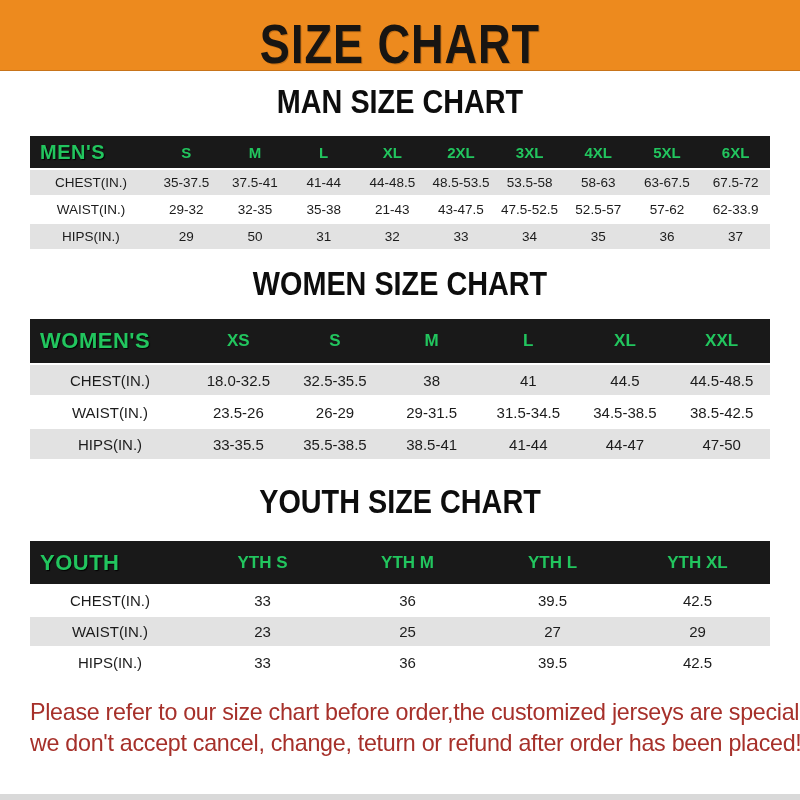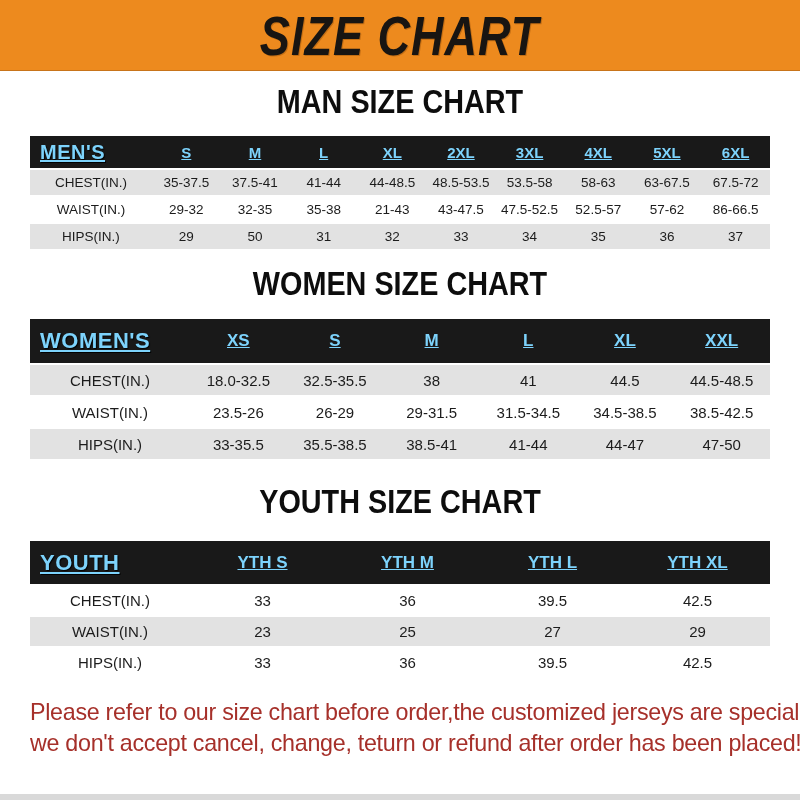--- a/index.html
+++ b/index.html
@@ -3,22 +3,22 @@
 <meta charset="utf-8">
 <style>
   html,body{margin:0;padding:0;}
   body{
     width:800px;height:800px;background:#ffffff;position:relative;overflow:hidden;
     font-family:"Liberation Sans","DejaVu Sans",sans-serif;
     -webkit-font-smoothing:antialiased;
   }
   
   .banner{
-    height:71px;width:800px;display:flex;align-items:center;justify-content:center;
-    border-bottom:1px solid #c8741a;box-sizing:border-box;font-style:italic;
+    height:71px;width:800px;display:flex;align-items:flex-end;justify-content:center;
+    border-bottom:1px solid #c8741a;box-sizing:border-box;
   }
   .banner-title{
     font-size:46px;font-weight:800;letter-spacing:1px;color:#181512;
     transform:scale(0.98,1.22);transform-origin:center;
     text-shadow:1px 1px 0 rgba(120,60,0,0.35);
     white-space:nowrap;
   }
   
   h2.sec-heading{
     text-align:center;font-size:30px;font-weight:800;color:#0d0d0d;margin:0;
@@ -31,22 +31,22 @@
   
   table.size-table{
     width:740px;margin:0 auto;table-layout:fixed;
     border-collapse:separate;border-spacing:0 2px;
   }
   .sec-men  {--label-w:112px;--head-h:32px;--row-h:25px;--head-fs:15px;--corner-fs:20px;--cell-fs:13.5px;}
   .sec-women{--label-w:150px;--head-h:44px;--row-h:30px;--head-fs:17px;--corner-fs:22px;--cell-fs:15px;}
   .sec-youth{--label-w:150px;--head-h:43px;--row-h:29px;--head-fs:17px;--corner-fs:22px;--cell-fs:15px;}
   table.size-table thead tr{height:var(--head-h);background:#191919;}
   table.size-table thead th{
-    color:#7dd3fc;font-weight:700;font-size:var(--head-fs);text-align:center;
-    padding:0;white-space:nowrap;text-decoration:underline;
+    color:#22c55e;font-weight:700;font-size:var(--head-fs);text-align:center;
+    padding:0;white-space:nowrap;
   }
   table.size-table thead th.corner{
     width:var(--label-w);font-size:var(--corner-fs);font-weight:800;
     text-align:left;padding-left:10px;letter-spacing:0.5px;
     text-shadow:1px 1px 1px rgba(0,0,0,0.9);
   }
   table.size-table tbody tr{height:var(--row-h);}
   table.size-table tbody tr.row-gray{background:#e2e2e2;}
   table.size-table tbody tr.row-white{background:#ffffff;}
   table.size-table tbody th.row-label{
@@ -104,21 +104,21 @@
         <tr class="row-white">
           <th class="row-label">WAIST(IN.)</th>
           <td>29-32</td>
           <td>32-35</td>
           <td>35-38</td>
           <td>21-43</td>
           <td>43-47.5</td>
           <td>47.5-52.5</td>
           <td>52.5-57</td>
           <td>57-62</td>
-          <td>86-66.5</td>
+          <td>62-33.9</td>
         </tr>
         <tr class="row-gray">
           <th class="row-label">HIPS(IN.)</th>
           <td>29</td>
           <td>50</td>
           <td>31</td>
           <td>32</td>
           <td>33</td>
           <td>34</td>
           <td>35</td>

